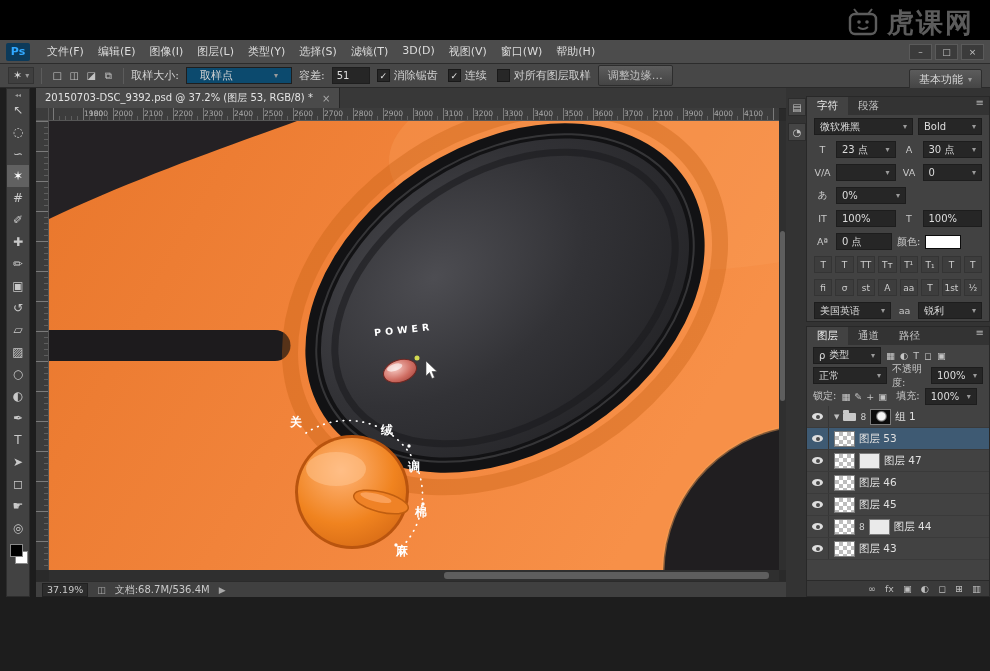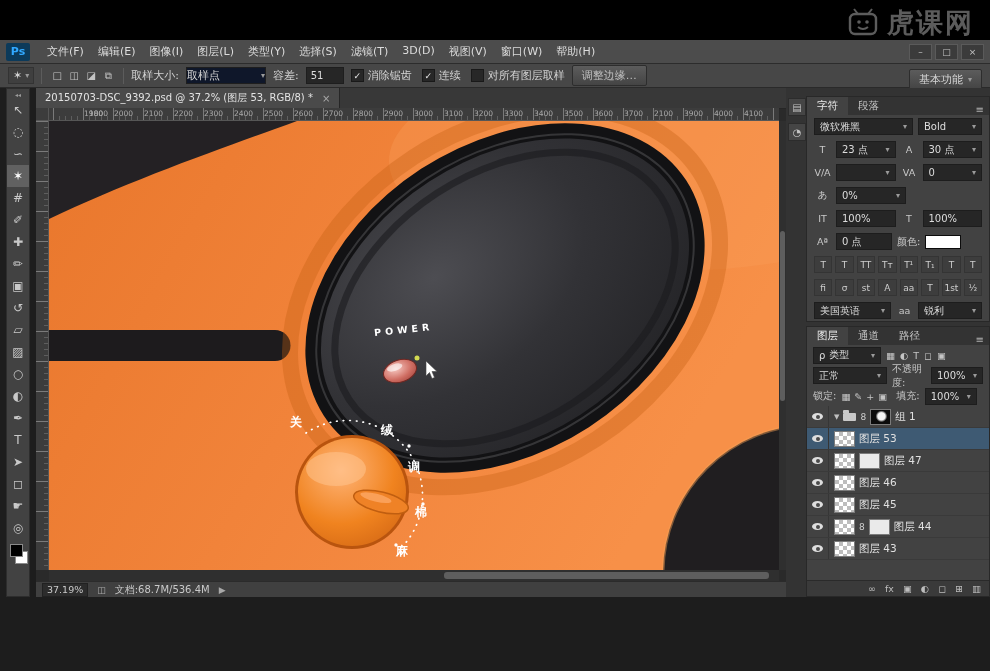--- a/index.html
+++ b/index.html
@@ -24,21 +24,21 @@
   .win-btn{width:21px;height:14px;background:#3b3b3b;border:1px solid #5a5a5a;color:#c4c4c4;
            font-size:9px;display:flex;align-items:center;justify-content:center;}
 
   
   #optionsbar{left:0;top:64px;width:990px;height:24px;background:#474747;border-bottom:1px solid #2a2a2a;
               display:flex;align-items:center;gap:7px;padding:0 8px;box-sizing:border-box;font-size:11px;}
   .tool-badge{display:flex;align-items:center;gap:3px;padding:1px 4px;background:#3f3f3f;border:1px solid #333;}
   .opt-sep{width:1px;height:16px;background:#5c5c5c;}
   .mode-group{display:flex;gap:1px;}
   .mode-btn{width:16px;height:16px;display:flex;align-items:center;justify-content:center;color:#c4c4c4;font-size:10px;}
-  .fld{background:#0f172a;border:1px solid #1e1e1e;height:15px;display:flex;align-items:center;gap:5px;padding:0 0;}
+  .fld{background:#0c4a6e;border:1px solid #1e1e1e;height:15px;display:flex;align-items:center;gap:5px;padding:0 13px;}
   .arrow{color:#9a9a9a;font-size:8px;}
   .fld-input{background:#262626;border:1px solid #1e1e1e;color:#ddd;width:28px;height:15px;
              font:10px "DejaVu Sans",sans-serif;padding:0 4px;}
   .cb-wrap{display:flex;align-items:center;gap:4px;}
   .cb{width:11px;height:11px;background:#272727;border:1px solid #191919;display:inline-flex;
       align-items:center;justify-content:center;color:#e8e8e8;font-size:9px;}
   .btn{background:linear-gradient(#5c5c5c,#444);border:1px solid #2d2d2d;border-radius:2px;
        padding:2px 9px;color:#bfbfbf;}
   .workspace-btn{margin-left:auto;display:flex;align-items:center;gap:5px;background:linear-gradient(#5c5c5c,#444);
        border:1px solid #2d2d2d;border-radius:2px;padding:2px 9px;margin-top:7px;}
@@ -82,21 +82,21 @@
   .zoom-fld{background:#2c2c2c;border:1px solid #212121;padding:0 4px;font-size:9.5px;height:12px;display:flex;align-items:center;}
   .mini-icon{font-size:9px;color:#a9a9a9;}
 
   
   #rightbg{left:786px;top:88px;width:204px;height:509px;background:#333;}
   #dockicons{left:788px;top:98px;width:17px;display:flex;flex-direction:column;gap:7px;}
   .dock-icon{width:16px;height:16px;background:#454545;border:1px solid #2c2c2c;color:#c2c2c2;font-size:10px;
              display:flex;align-items:center;justify-content:center;}
 
   .panel{position:absolute;background:#424242;border:1px solid #282828;box-sizing:border-box;}
-  .ptabs{height:18px;background:#333;display:flex;align-items:flex-end;}
+  .ptabs{height:18px;background:#333;display:flex;align-items:flex-start;}
   .ptab{padding:2px 10px;font-size:10.5px;color:#c3c3c3;height:100%;display:flex;align-items:center;box-sizing:border-box;}
   .ptab.active{background:#424242;color:#e8e8e8;}
   .pmenu{margin-left:auto;margin-right:5px;color:#b0b0b0;font-size:10px;}
   .cp-row{display:flex;align-items:center;gap:5px;padding:3px 7px;font-size:10px;}
   .icon-lbl{color:#c9c9c9;width:17px;text-align:center;font-size:9.5px;flex:none;}
   .sel{background:#262626;border:1px solid #1d1d1d;height:15px;display:flex;align-items:center;gap:4px;
        padding:0 5px;flex:1;font-size:10px;color:#ddd;min-width:0;white-space:nowrap;overflow:hidden;}
   .tbtn{width:17px;height:15px;display:flex;align-items:center;justify-content:center;background:#3d3d3d;
         border:1px solid #343434;color:#cecece;font-size:9px;}
   .color-swatch{width:34px;height:12px;background:#fff;border:1px solid #0c0c0c;}

